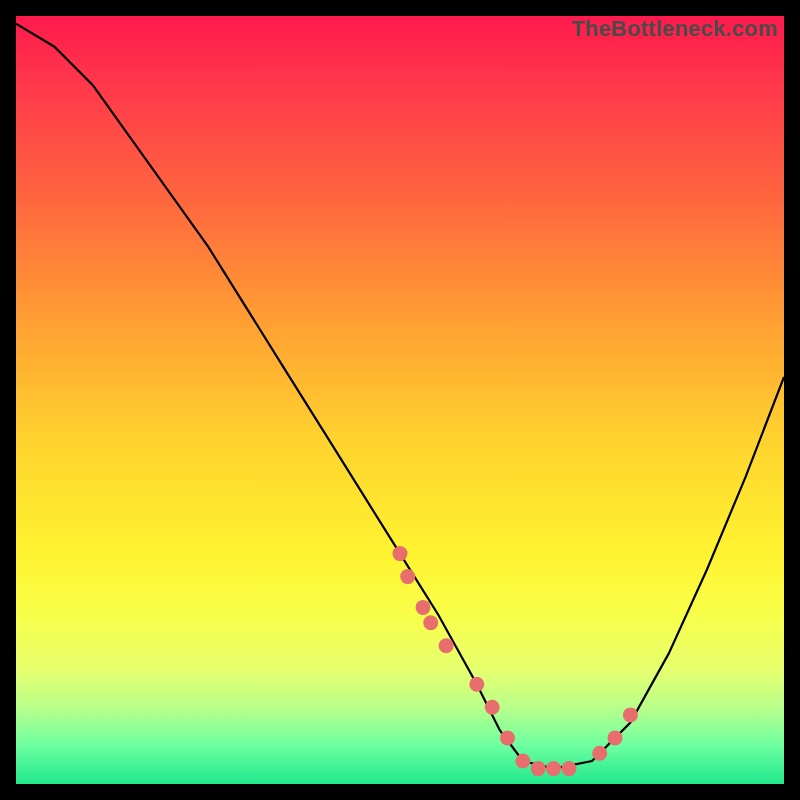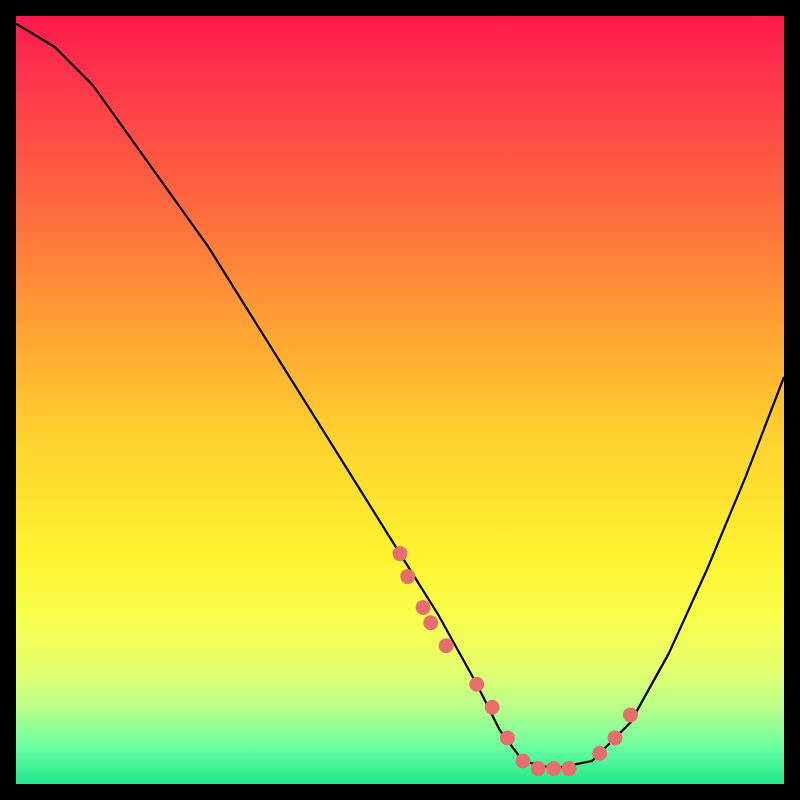--- a/index.html
+++ b/index.html
@@ -61,20 +61,21 @@
     fill: #e86d6d;
     stroke: none;
   }
 </style>
 </head>
 <body>
 
 <div class="frame">
   <div class="plot">
 
+    <div class="watermark">TheBottleneck.com</div>
 
     <svg viewBox="0 0 768 768">
       <path id="curve-path" class="curve" d="M0.0 7.7 L38.4 30.7 L76.8 69.1 L115.2 122.9 L153.6 176.6 L192.0 230.4 L230.4 291.8 L268.8 353.3 L307.2 414.7 L345.6 476.2 L384.0 537.6 L422.4 599.0 L460.8 668.2 L483.8 714.2 L506.9 745.0 L537.6 752.6 L576.0 745.0 L614.4 706.6 L652.8 637.4 L691.2 553.0 L729.6 460.8 L768.0 361.0"></path>
       <g id="dots">
           <circle cx="384.0" cy="537.6" r="7.5" class="dot"></circle>
           <circle cx="391.7" cy="560.6" r="7.5" class="dot"></circle>
           <circle cx="407.0" cy="591.4" r="7.5" class="dot"></circle>
           <circle cx="414.7" cy="606.7" r="7.5" class="dot"></circle>
           <circle cx="430.1" cy="629.8" r="7.5" class="dot"></circle>
           <circle cx="460.8" cy="668.2" r="7.5" class="dot"></circle>

